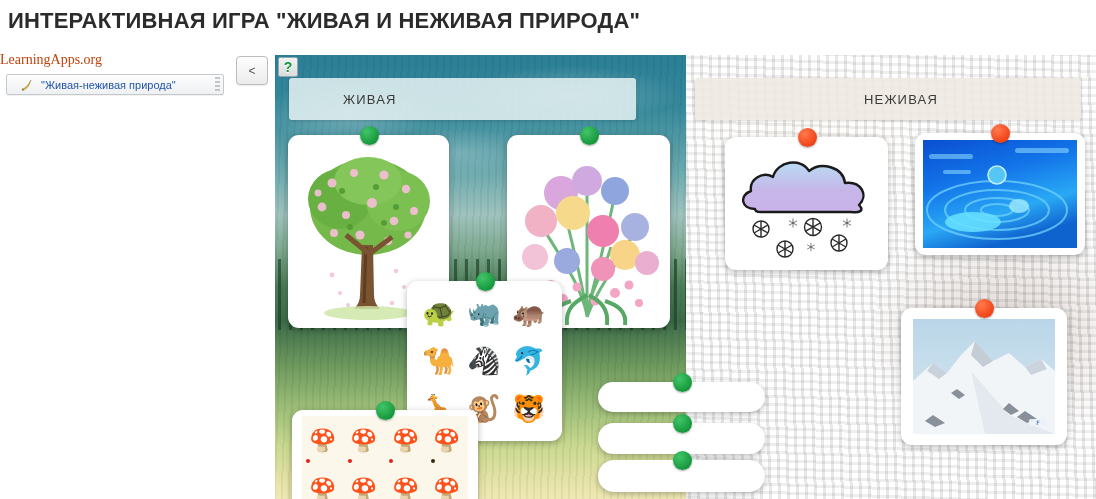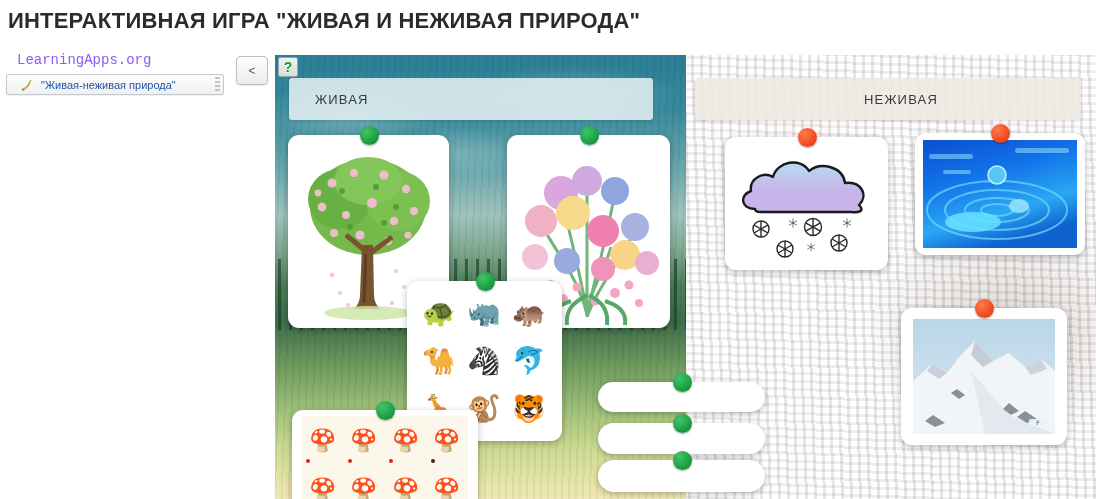--- a/index.html
+++ b/index.html
@@ -14,22 +14,22 @@
   
   .page-title{
     position:absolute;left:8px;top:8px;width:1080px;height:30px;
     font-size:22px;font-weight:bold;color:#2b2b2b;
     letter-spacing:0.2px;white-space:nowrap;
   }
 
   
   .sidebar{position:absolute;left:0;top:52px;width:230px;height:60px;}
   .brand{
-    font-family:Liberation Mono, monospace;
-    font-size:14px;color:#8b5cf6;padding-left:17px;
+    font-family:Liberation Serif, serif;
+    font-size:14px;color:#c2410c;padding-left:0;
   }
   .app-list{
     margin-top:6px;margin-left:6px;width:216px;height:19px;
     background:linear-gradient(180deg,#fdfdfd 0%,#eef0f2 100%);
     border:1px solid #c6c9cc;border-radius:2px;
     display:flex;align-items:center;position:relative;
     box-shadow:0 1px 1px rgba(0,0,0,.06);
   }
   .app-icon{
     width:14px;height:14px;margin-left:12px;margin-right:8px;
@@ -123,21 +123,21 @@
 
   
   .cat-header{
     position:absolute;height:42px;border-radius:3px;
     display:flex;align-items:center;z-index:12;
     box-shadow:0 1px 3px rgba(0,0,0,.14);
   }
   .cat-header span{
     padding-left:26px;font-size:13px;letter-spacing:1.2px;color:#3a3a3a;
   }
-  .cat-live{left:14px;top:23px;width:364px;background:rgba(225,239,240,.88);}
+  .cat-live{left:14px;top:23px;width:319px;background:rgba(225,239,240,.88);padding-left:28px;}
   .cat-nonlive{left:420px;top:23px;width:386px;background:rgba(238,234,226,.90);justify-content:center;}
 
   
   .card{
     position:absolute;background:#fff;border-radius:11px;
     box-shadow:0 2px 7px rgba(0,0,0,.28);
     overflow:visible;
   }
   .card .inner{position:absolute;inset:0;border-radius:11px;overflow:hidden;}
   .dot{

